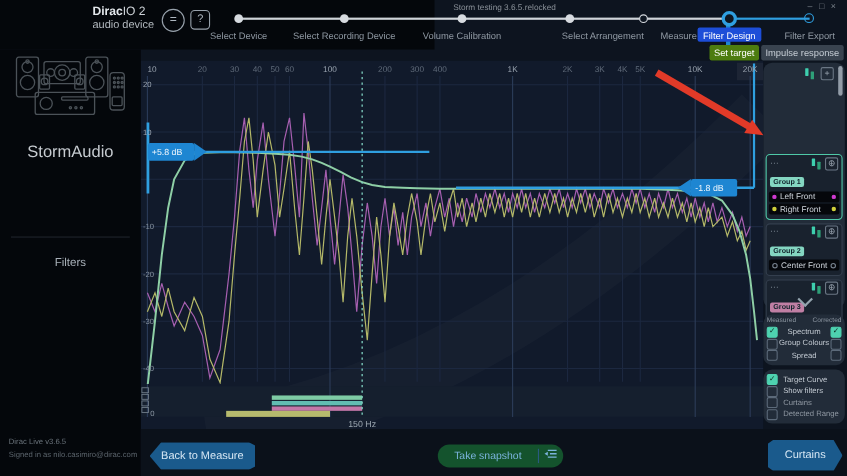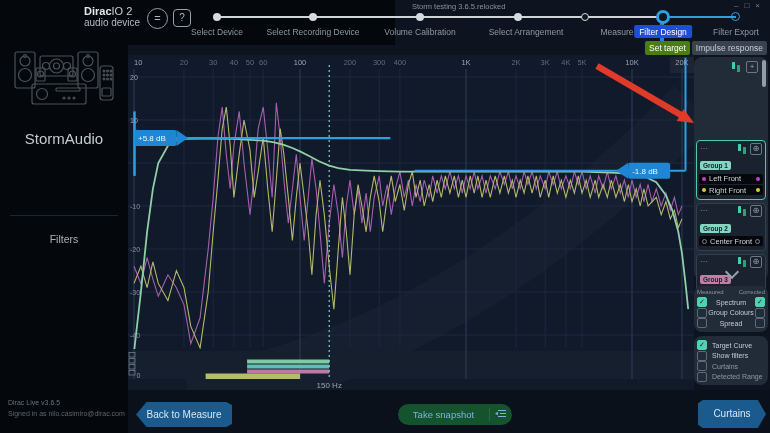--- a/index.html
+++ b/index.html
@@ -381,20 +381,20 @@
   </svg>
 <div class="sline" style="left: 217px; width: 446px;"></div>
     <div class="sline blue" style="left: 663px; width: 73px;"></div>
     <div class="step-dot done" style="left: 213px;"></div>
     <div class="step-label" style="left: 217px;">Select Device</div>
     <div class="step-dot done" style="left: 309px;"></div>
     <div class="step-label" style="left: 313px;">Select Recording Device</div>
     <div class="step-dot done" style="left: 416px;"></div>
     <div class="step-label" style="left: 420px;">Volume Calibration</div>
     <div class="step-dot done" style="left: 514px;"></div>
-    <div class="step-label" style="left: 526px;">Select Arrangement</div>
+    <div class="step-label" style="left: 548px;">Select Arrangement</div>
     <div class="step-dot open" style="left: 580.5px;"></div>
     <div class="step-label" style="left: 617px;">Measure</div>
     <div class="step-dot active" style="left: 656px;"></div>
     <div class="step-label active" style="left: 663px;">Filter Design</div>
     <div class="step-dot next" style="left: 731px;"></div>
     <div class="step-label" style="left: 736px;">Filter Export</div>
   </div>
 
 </body></html>

